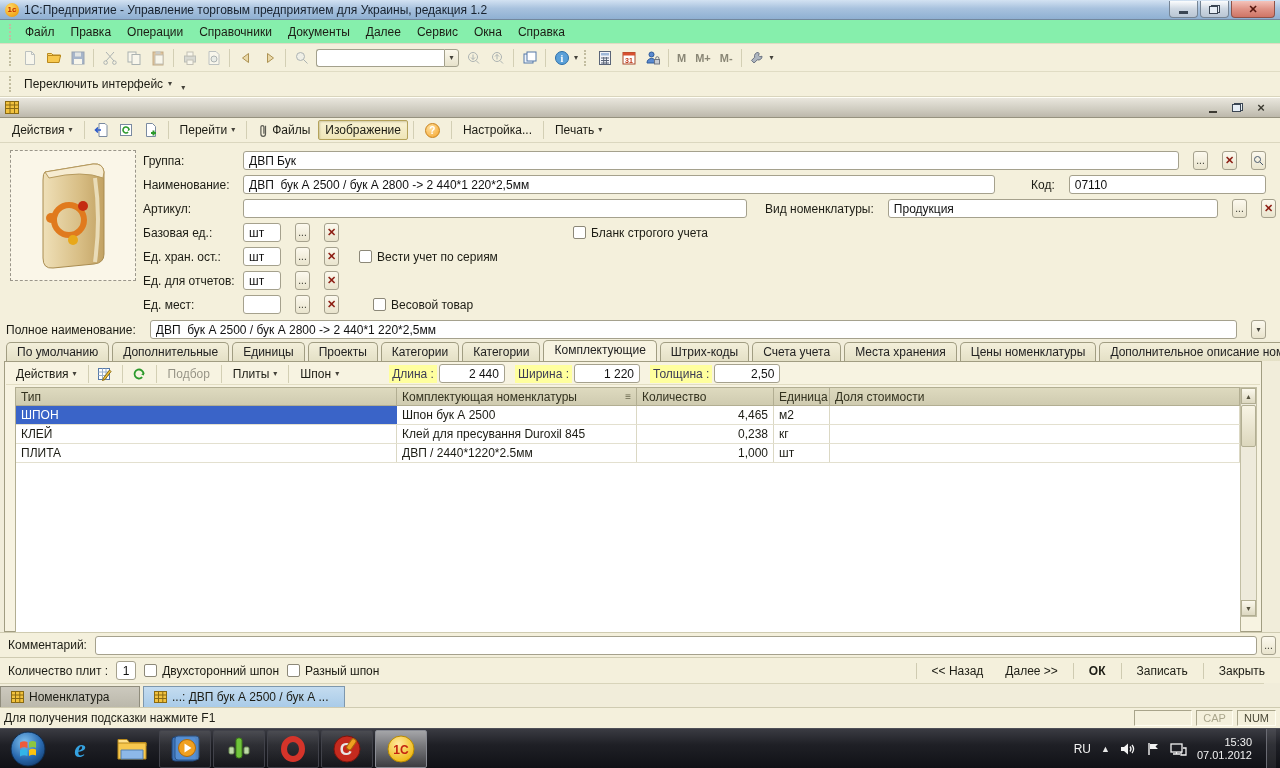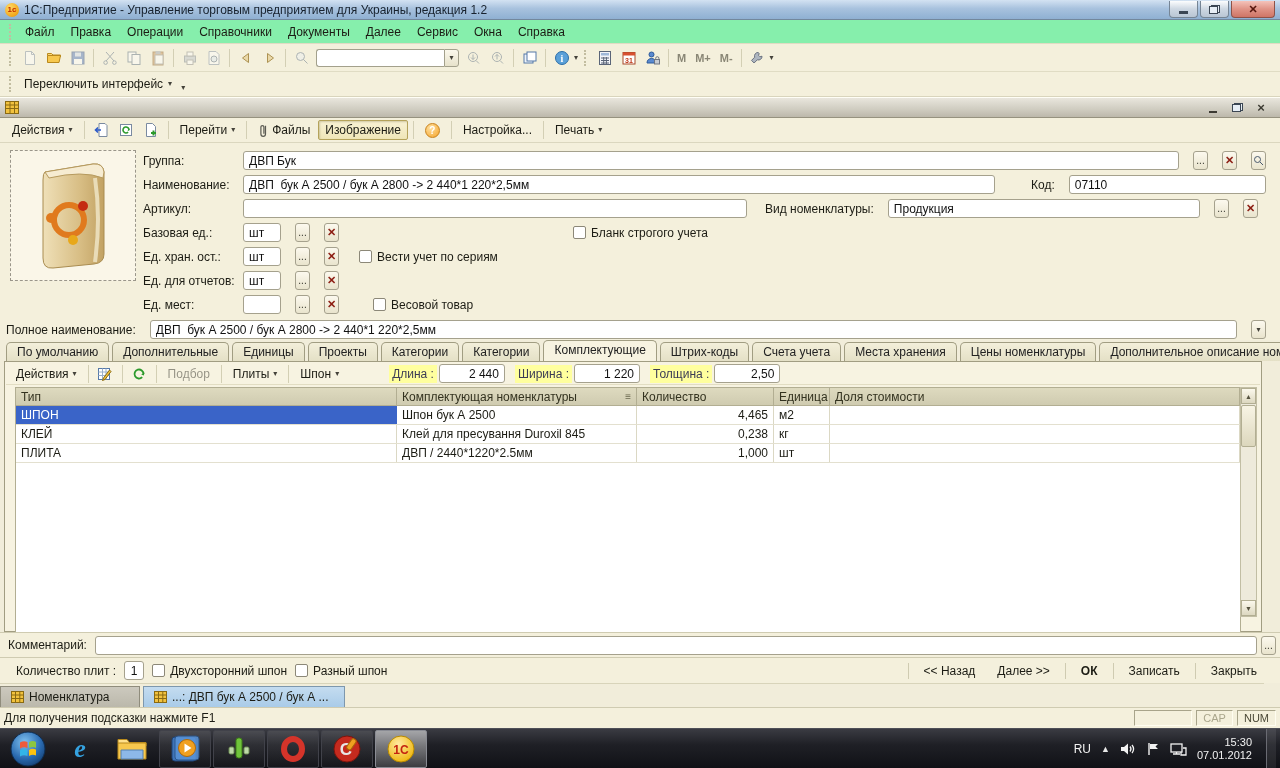--- a/index.html
+++ b/index.html
@@ -113,21 +113,21 @@
   .vscroll { position:absolute; right:4px; top:25px; width:17px; height:230px; background:#eeeadb; border:1px solid #c2bea4; }
   .sc-btn { position:absolute; left:0; width:15px; height:16px; background:linear-gradient(#fbf8ec,#ddd8c0);
     border:1px solid #b2ae92; display:flex; align-items:center; justify-content:center; font-size:7px; color:#55523e; }
   .sc-up{ top:0; } .sc-dn{ bottom:0; }
   .sc-thumb { position:absolute; left:0; top:17px; width:15px; height:42px; background:linear-gradient(#f8f4e4,#dcd7bd); border:1px solid #b2ae92; border-radius:2px; }
 
   
   .comment-row { position:absolute; top:632px; left:0; right:0; height:25px; background:#f4f0dc;
     border-top:1px solid #cfcbb1; display:flex; align-items:center; padding-left:8px; gap:4px; }
   .footer-row { position:absolute; top:657px; left:0; right:0; height:26px; background:#f4f0dc;
-    border-top:1px solid #cfcbb1; display:flex; align-items:center; padding:0 16px; gap:8px; }
+    border-top:1px solid #cfcbb1; display:flex; align-items:center; padding:0 8px; gap:8px; }
   .fbtn { padding:3px 7px; white-space:nowrap; border-radius:2px; }
   .fbtn.bold { font-weight:bold; }
   .fsep { width:1px; height:16px; background:#cfcbb1; }
   .spacer { flex:1; }
 
   
   .mdi-tabs { position:absolute; top:683px; left:0; right:16px; height:24px; background:#f1edda;
     border-top:1px solid #d8d4ba; display:flex; align-items:flex-end; gap:3px; }
   .mtab { height:21px; display:flex; align-items:center; gap:5px; padding:0 10px; border:1px solid #8f8c7c;
     border-bottom:none; background:linear-gradient(#ccc9be,#bbb8ab); font-size:12px; width:140px; }
@@ -499,21 +499,21 @@
       </span>
   </div>
 
   <div class="frow" style="left:143px; top:32px; right:14px;">
     <span class="flabel" style="width:86px;">Наименование:</span>
     <input class="inp" style="width: 752px;" value="ДВП  бук А 2500 / бук А 2800 -&gt; 2 440*1 220*2,5мм">
     <span class="flabel" style="margin-left:22px;">Код:</span>
     <input class="inp" style="flex: 1 1 0%;" value="07110">
   </div>
 
-  <div class="frow" style="left:143px; top:56px; right:22px;">
+  <div class="frow" style="left:143px; top:56px; right:4px;">
     <span class="flabel" style="width:86px;">Артикул:</span>
     <input class="inp" style="width: 504px;" value="">
     <span class="flabel" style="margin-left:4px;">Вид номенклатуры:</span>
     <input class="inp" style="flex: 1 1 0%;" value="Продукция">
     <span class="mini-btn">...</span>
     <span class="mini-btn mini-x">✕</span>
   </div>
 
   <div class="frow" style="left:143px; top:80px;">
     <span class="flabel" style="width:86px;">Базовая ед.:</span>

